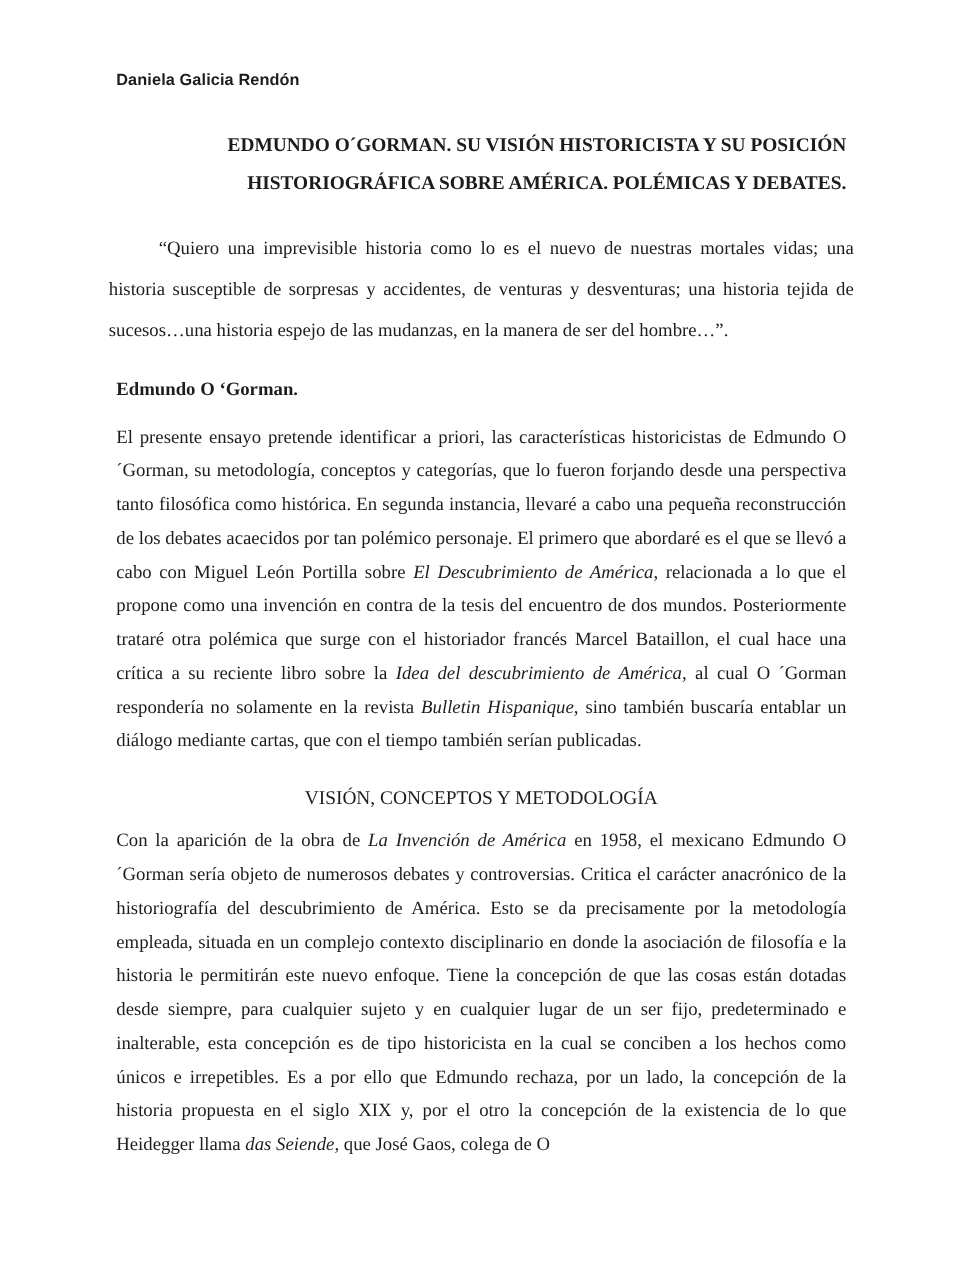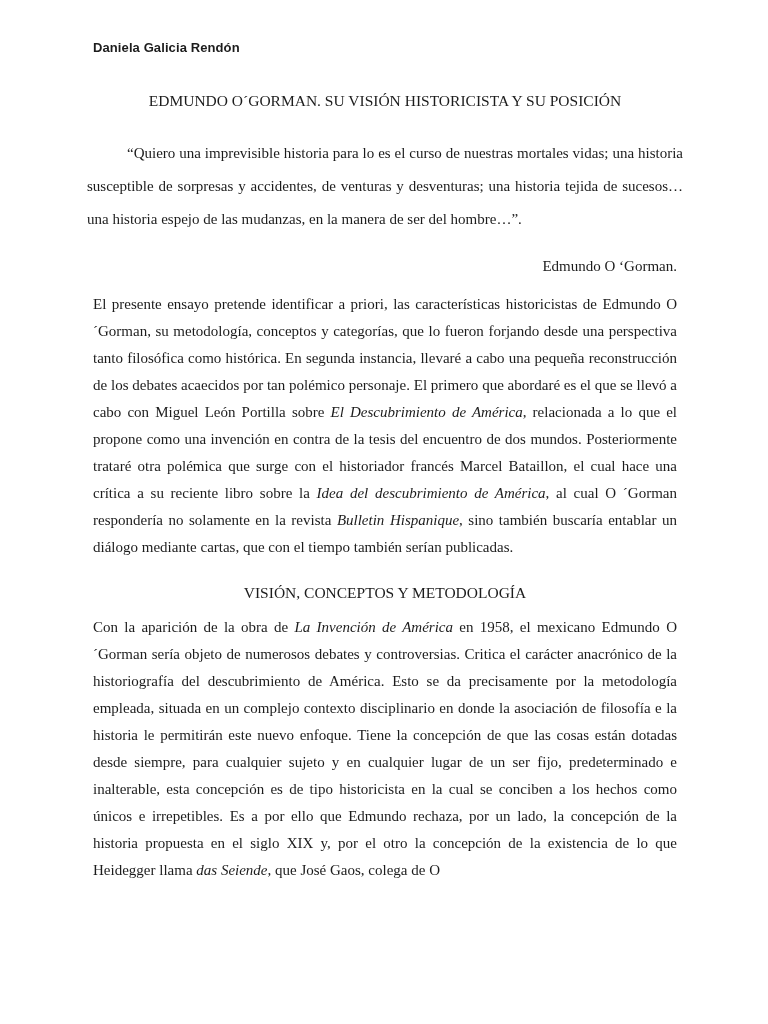--- a/index.html
+++ b/index.html
@@ -5,51 +5,53 @@
   html, body {
     margin: 0;
     padding: 0;
     background: #ffffff;
   }
   .sheet {
     position: relative;
     width: 768px;
     height: 1024px;
     box-sizing: border-box;
-    padding: 40px 91px 40px 93px;
+    padding: 56px 91px 40px 93px;
     background: #ffffff;
     color: #1c1c1c;
     font-family: "Liberation Serif", serif;
     font-size: 15px;
     overflow: hidden;
   }
   .author {
     font-family: "Liberation Sans", sans-serif;
     font-weight: bold;
     font-size: 13px;
     line-height: 16px;
     letter-spacing: 0.1px;
     margin: 0 0 30px 0;
   }
   .doc-title {
-    text-align: center;
+    text-align: right;
     font-size: 15.5px;
     line-height: 30px;
     margin: 0 0 21px 0;
+    font-weight: bold;
   }
   .epigraph {
     text-align: justify;
     text-indent: 40px;
     line-height: 33px;
     margin: 0 -6px 0 -6px;
   }
   .attribution {
-    text-align: right;
+    text-align: left;
     line-height: 33px;
     margin: 14px 0 8px 0;
+    font-weight: bold;
   }
   p.body-par {
     text-align: justify;
     line-height: 27px;
     margin: 0 0 13px 0;
   }
   .section-heading {
     font-size: 15.5px;
     line-height: 27px;
     margin: 18px 0 8px 0;
@@ -60,23 +62,24 @@
 </style>
 </head>
 <body>
 
 <div class="sheet" style="background: rgb(255, 255, 255); color: rgb(28, 28, 28);">
 
   <div class="author">Daniela Galicia Rendón</div>
 
   <div class="doc-title">
     <div>EDMUNDO O´GORMAN. SU VISIÓN HISTORICISTA Y SU POSICIÓN</div>
+    <div>HISTORIOGRÁFICA SOBRE AMÉRICA. POLÉMICAS Y DEBATES.</div>
   </div>
 
-  <div class="epigraph">“Quiero una imprevisible historia para lo es el curso de nuestras mortales vidas; una historia susceptible de sorpresas y accidentes, de venturas y desventuras; una historia tejida de sucesos…una historia espejo de las mudanzas, en la manera de ser del hombre…”.</div>
+  <div class="epigraph">“Quiero una imprevisible historia como lo es el nuevo de nuestras mortales vidas; una historia susceptible de sorpresas y accidentes, de venturas y desventuras; una historia tejida de sucesos…una historia espejo de las mudanzas, en la manera de ser del hombre…”.</div>
 
   <div class="attribution">Edmundo O ‘Gorman.</div>
 
   <p class="body-par"><span>El presente ensayo pretende identificar a priori, las características historicistas de Edmundo O ´Gorman, su metodología, conceptos y categorías, que lo fueron forjando desde una perspectiva tanto filosófica como histórica. En segunda instancia, llevaré a cabo una pequeña reconstrucción de los debates acaecidos por tan polémico personaje. El primero que abordaré es el que se llevó a cabo con Miguel León Portilla sobre </span><em>El Descubrimiento de América</em><span>, relacionada a lo que el propone como una invención en contra de la tesis del encuentro de dos mundos.  Posteriormente trataré otra polémica que surge con el historiador francés Marcel Bataillon, el cual hace una crítica a su reciente libro sobre la </span><em>Idea del descubrimiento de América</em><span>, al cual O ´Gorman respondería no solamente en la revista </span><em>Bulletin Hispanique</em><span>, sino también buscaría entablar un diálogo mediante cartas, que con el tiempo también serían publicadas.</span></p>
 
   <h2 class="section-heading">VISIÓN, CONCEPTOS Y METODOLOGÍA</h2>
 
   <p class="body-par"><span>Con la aparición de la obra de </span><em>La Invención de América</em><span> en 1958, el mexicano Edmundo O ´Gorman sería objeto de numerosos debates y controversias. Critica el carácter anacrónico de la historiografía del descubrimiento de América. Esto se da precisamente por la metodología empleada, situada en un complejo contexto disciplinario en donde la asociación de filosofía e la historia le permitirán este nuevo enfoque. Tiene la concepción de que las cosas están dotadas desde siempre, para cualquier sujeto y en cualquier lugar de un ser fijo, predeterminado e inalterable, esta concepción es de tipo historicista en la cual se conciben a los hechos como únicos e irrepetibles. Es a por ello que Edmundo rechaza, por un lado, la concepción de la historia propuesta en el siglo XIX y, por el otro la concepción de la existencia de lo que Heidegger llama </span><em>das Seiende,</em><span> que José Gaos, colega de O</span></p>
 
 </div>

